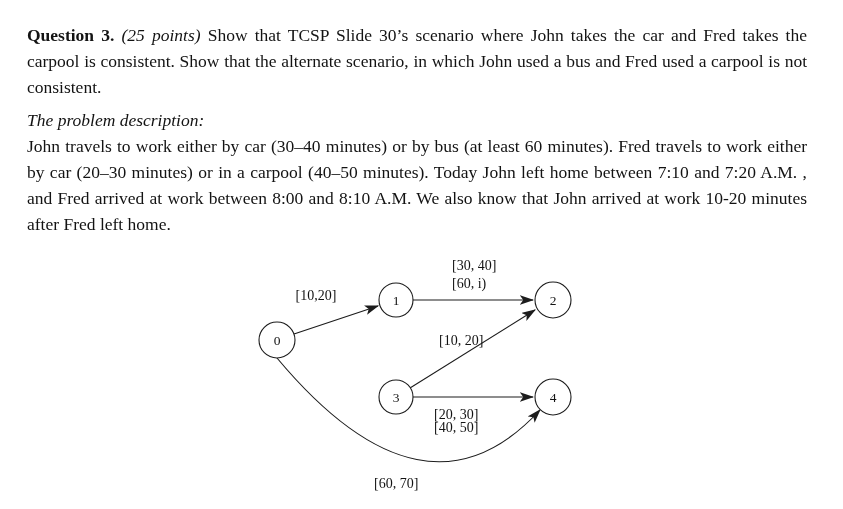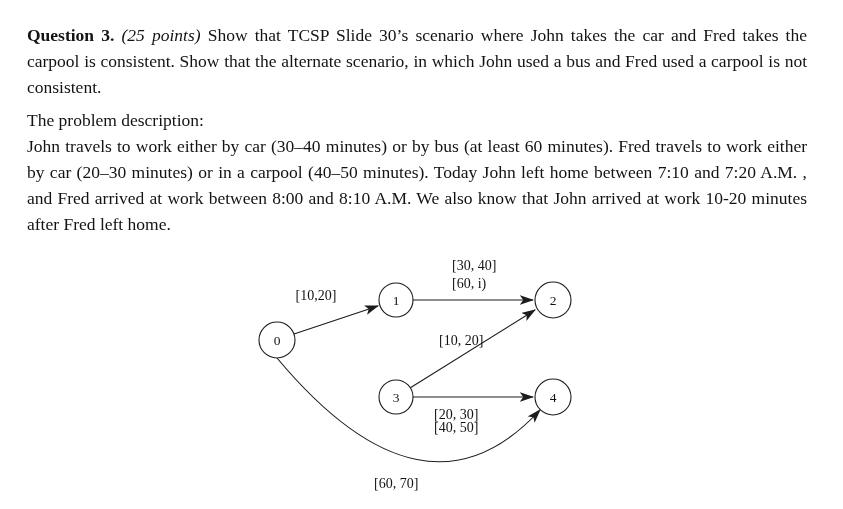--- a/index.html
+++ b/index.html
@@ -9,21 +9,21 @@
     background:#ffffff;
     font-family:"Liberation Serif", serif;
     color:#131313;
     overflow:hidden;
   }
   .text-block{position:absolute;left:27px;top:22px;width:780px;}
   .para{margin:0;font-size:17.5px;line-height:26px;text-align:justify;}
   .para + .para{margin-top:7px;}
   .q-label{font-weight:bold;}
   .q-points{font-style:italic;}
-  .block-line{display:block;text-align:left;}
+  .block-line{display:block;text-align:left;font-style:italic;}
   .diagram{position:absolute;left:0;top:240px;}
   .edge{stroke:#1c1c1c;stroke-width:1.1;fill:none;}
   .node-circle{fill:#ffffff;stroke:#1c1c1c;stroke-width:1.1;}
   .node-label{font-family:"Liberation Serif", serif;font-size:13.5px;fill:#131313;text-anchor:middle;}
   .edge-label{font-family:"Liberation Serif", serif;font-size:14px;fill:#131313;}
   .mid{text-anchor:middle;}
 </style>
 </head>
 <body>
 

